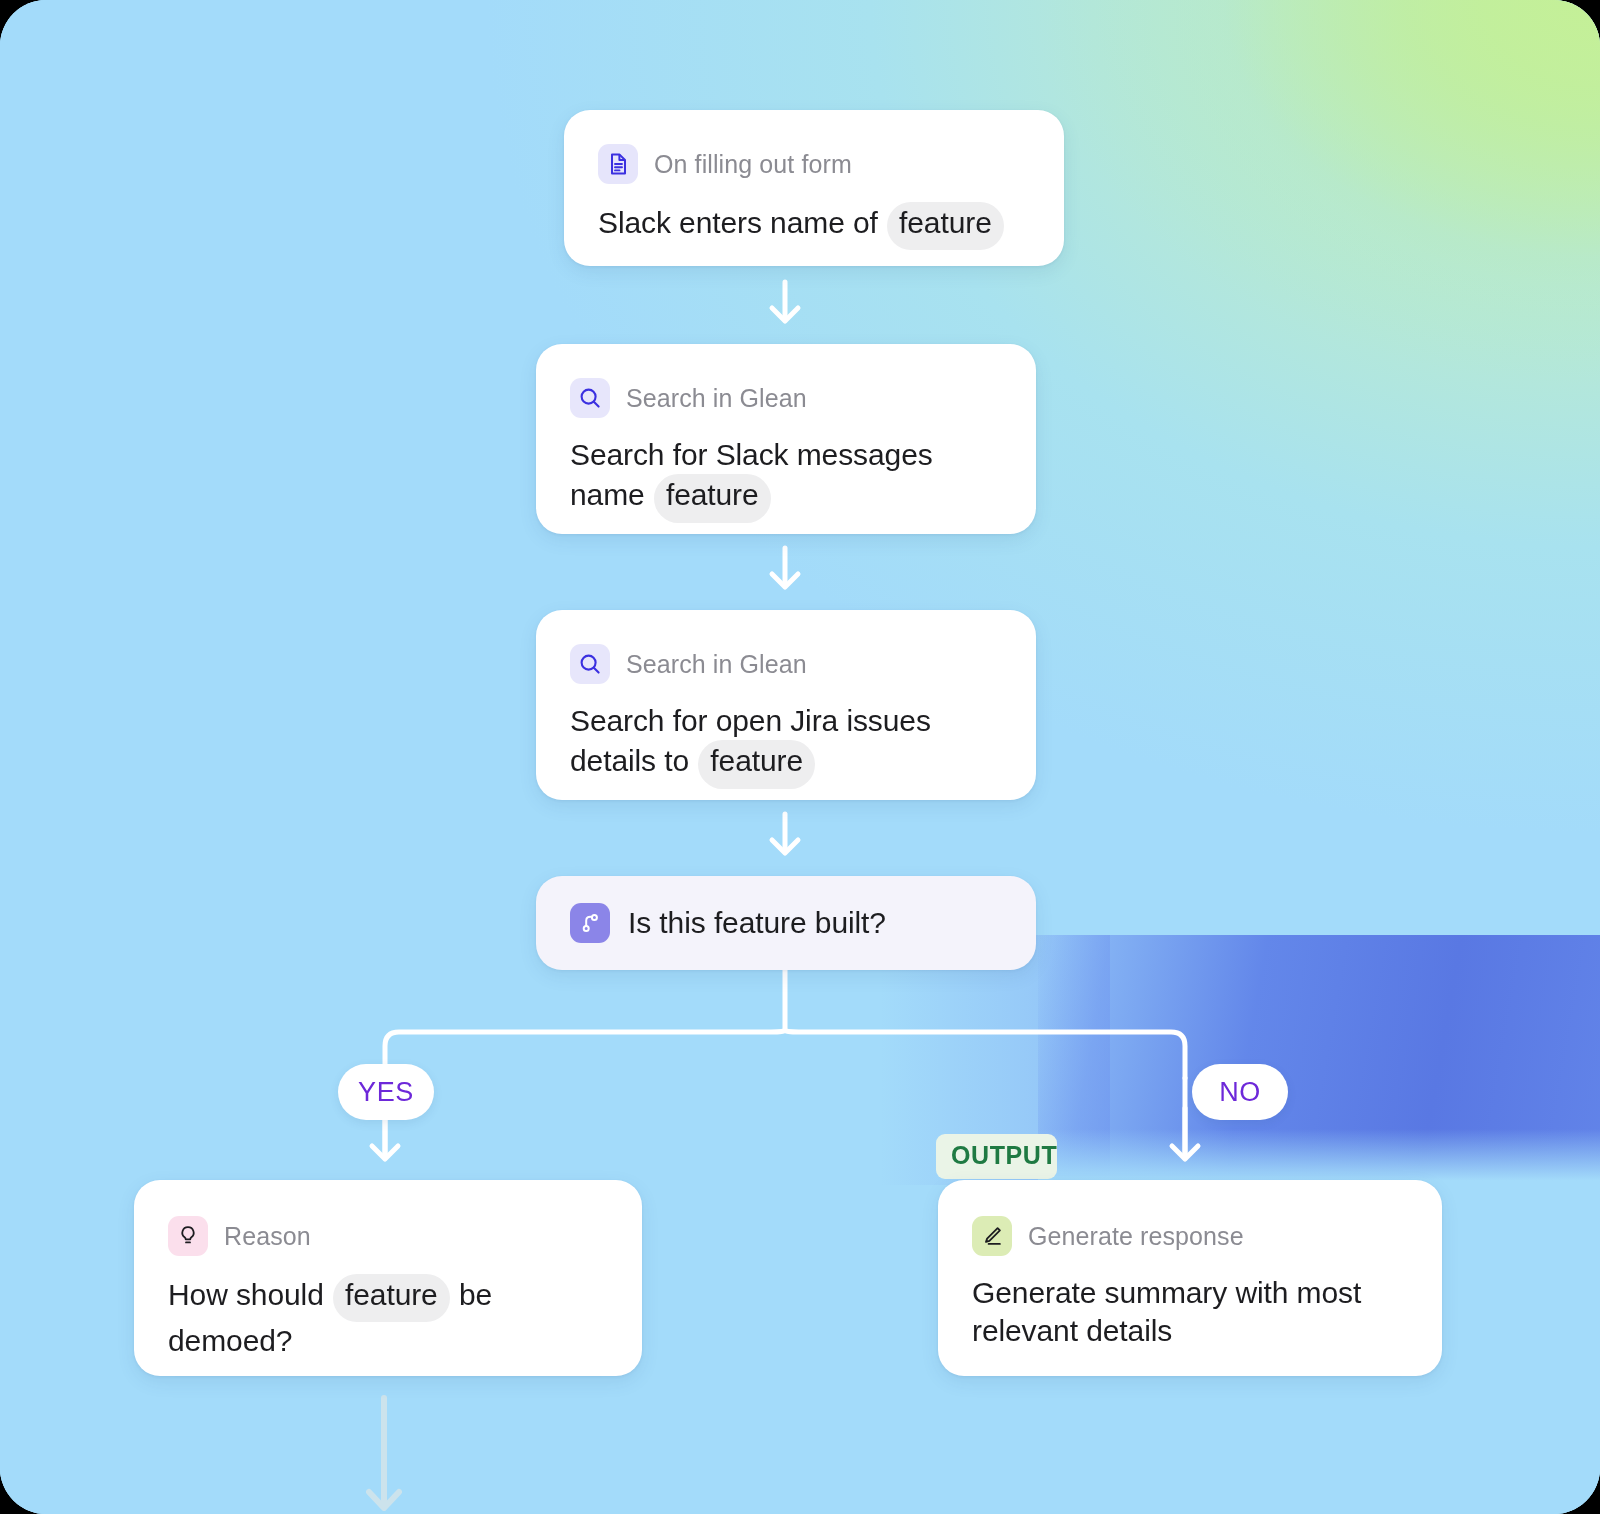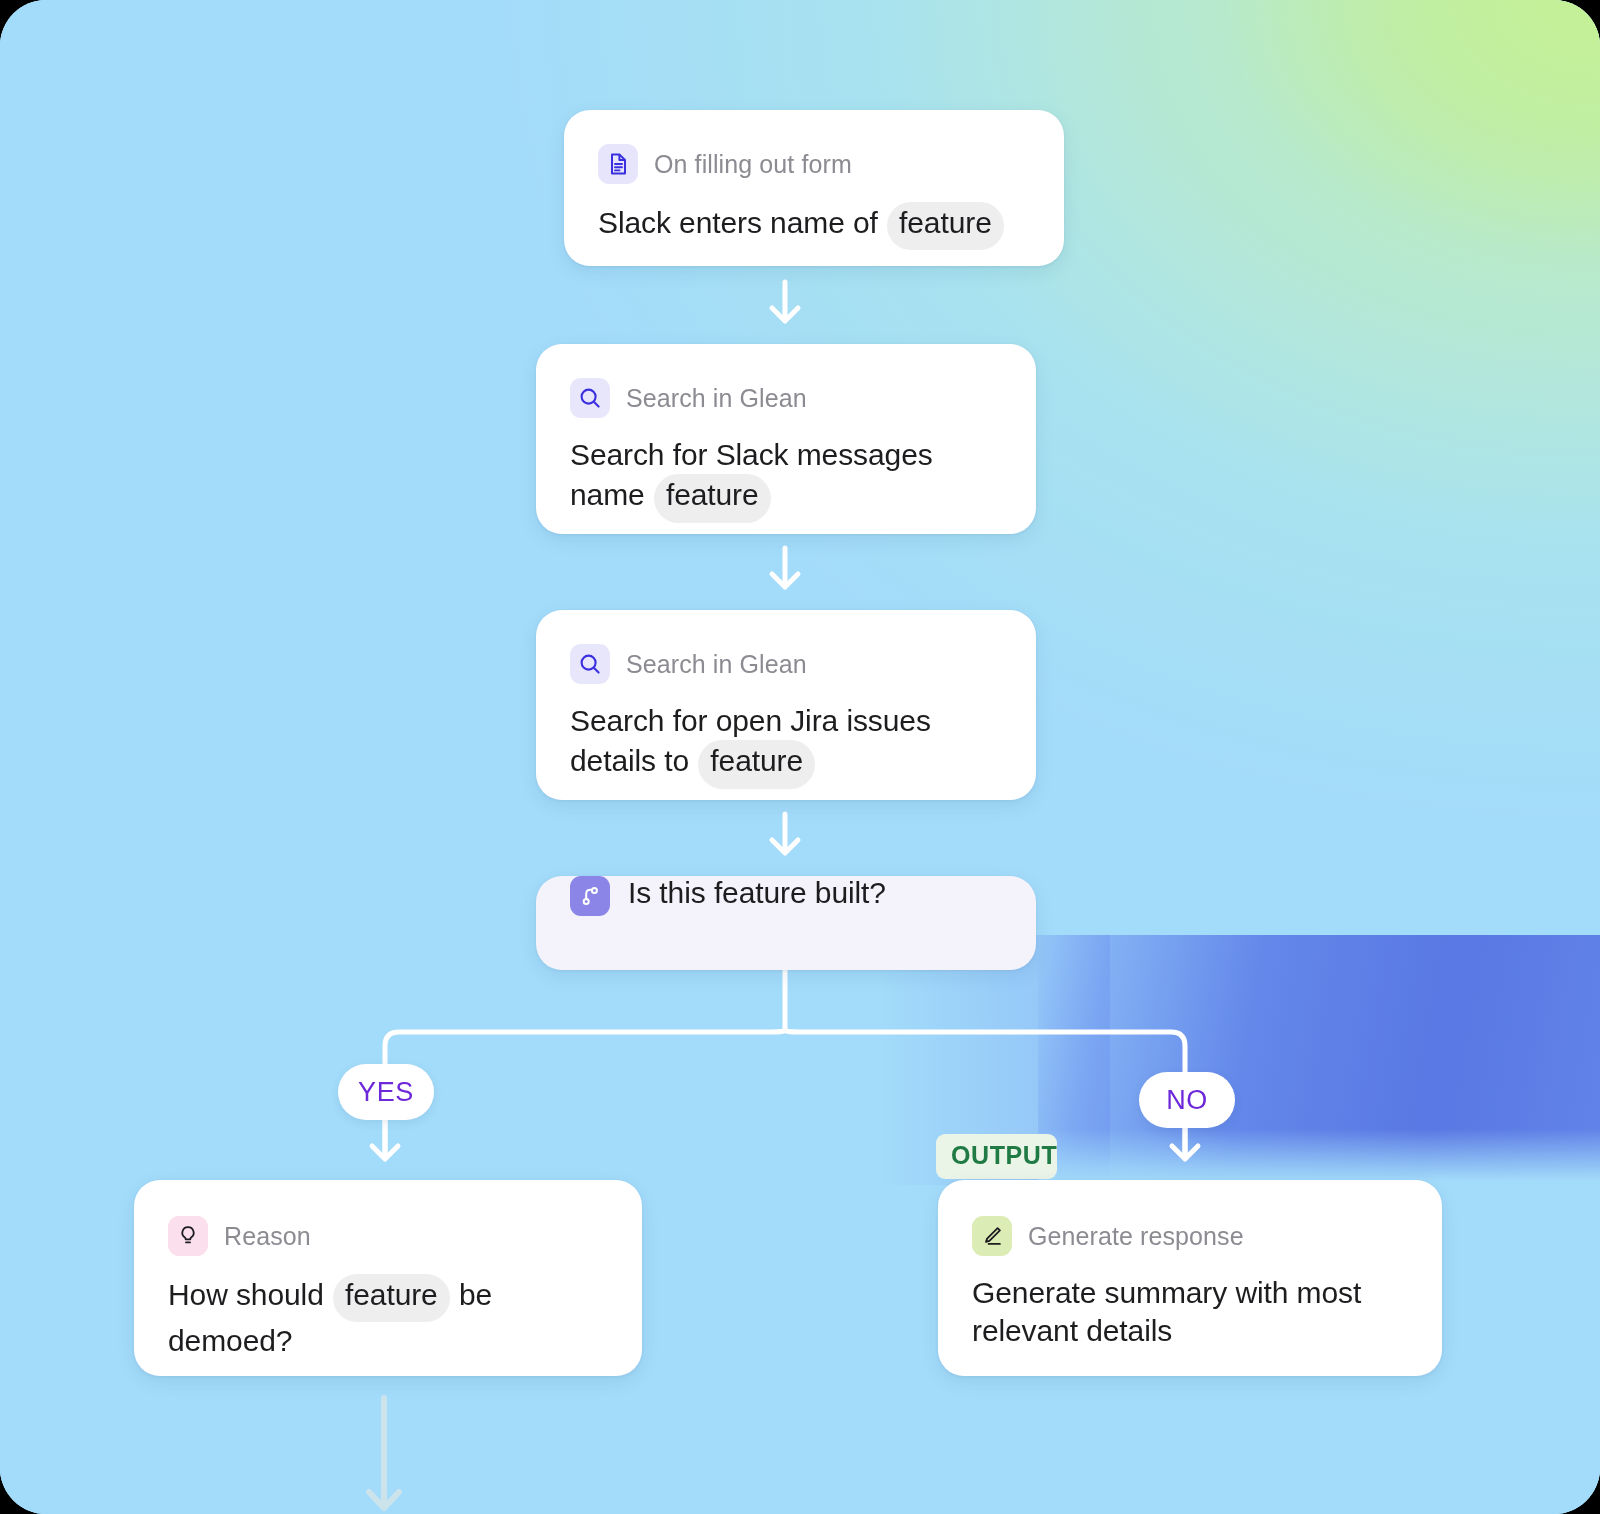--- a/index.html
+++ b/index.html
@@ -118,20 +118,21 @@
     margin: 0 1px;
   }
 
   
   .node-decision {
     position: absolute;
     background: #f4f3fb;
     border-radius: 26px;
     box-shadow: 0 6px 18px rgba(40,80,130,0.10), 0 1px 3px rgba(40,80,130,0.07);
     display: flex;
+    align-items: center;
     gap: 18px;
     box-sizing: border-box;
   }
   .decision-label {
     font-size: 30px;
     color: #1d1d20;
     letter-spacing: -0.1px;
   }
 
   
@@ -282,21 +283,21 @@
       <svg width="24" height="24" viewBox="0 0 24 24" fill="none">
         <circle cx="8.2" cy="17.4" r="2.5" stroke="#ffffff" stroke-width="2" fill="none"></circle>
         <circle cx="16.4" cy="6.4" r="2.5" stroke="#ffffff" stroke-width="2" fill="none"></circle>
         <path d="M8.2 14.9 V9.6 Q8.2 5.1 13.9 6.0" stroke="#ffffff" stroke-width="2" stroke-linecap="round" fill="none"></path>
       </svg>
     </span>
     <span class="decision-label">Is this feature built?</span>
   </div>
 
   <div class="branch-pill" style="left:338px; top:1064px;">YES</div>
-  <div class="branch-pill" style="left:1139px; top:1064px;margin-top:8px;">NO</div>
+  <div class="branch-pill" style="left:1192px; top:1064px;">NO</div>
 
   <div class="output-badge" style="left:936px; top:1134px;">OUTPUT</div>
 
   <div class="node" style="left:938px; top:1180px; width:504px; height:196px; padding:36px 34px 0 34px;">
     <div class="node-head">
       <span class="node-icon icon-pen">
         <svg width="24" height="24" viewBox="0 0 24 24" fill="none">
           <path d="M17.6 4.1 19.9 6.4 9.4 16.9 6 17.9 7.1 14.6z" stroke="#1d1d20" stroke-width="1.8" stroke-linejoin="round" fill="none"></path>
           <path d="M8.6 19.9h11.3" stroke="#1d1d20" stroke-width="1.8" stroke-linecap="round"></path>
         </svg>

